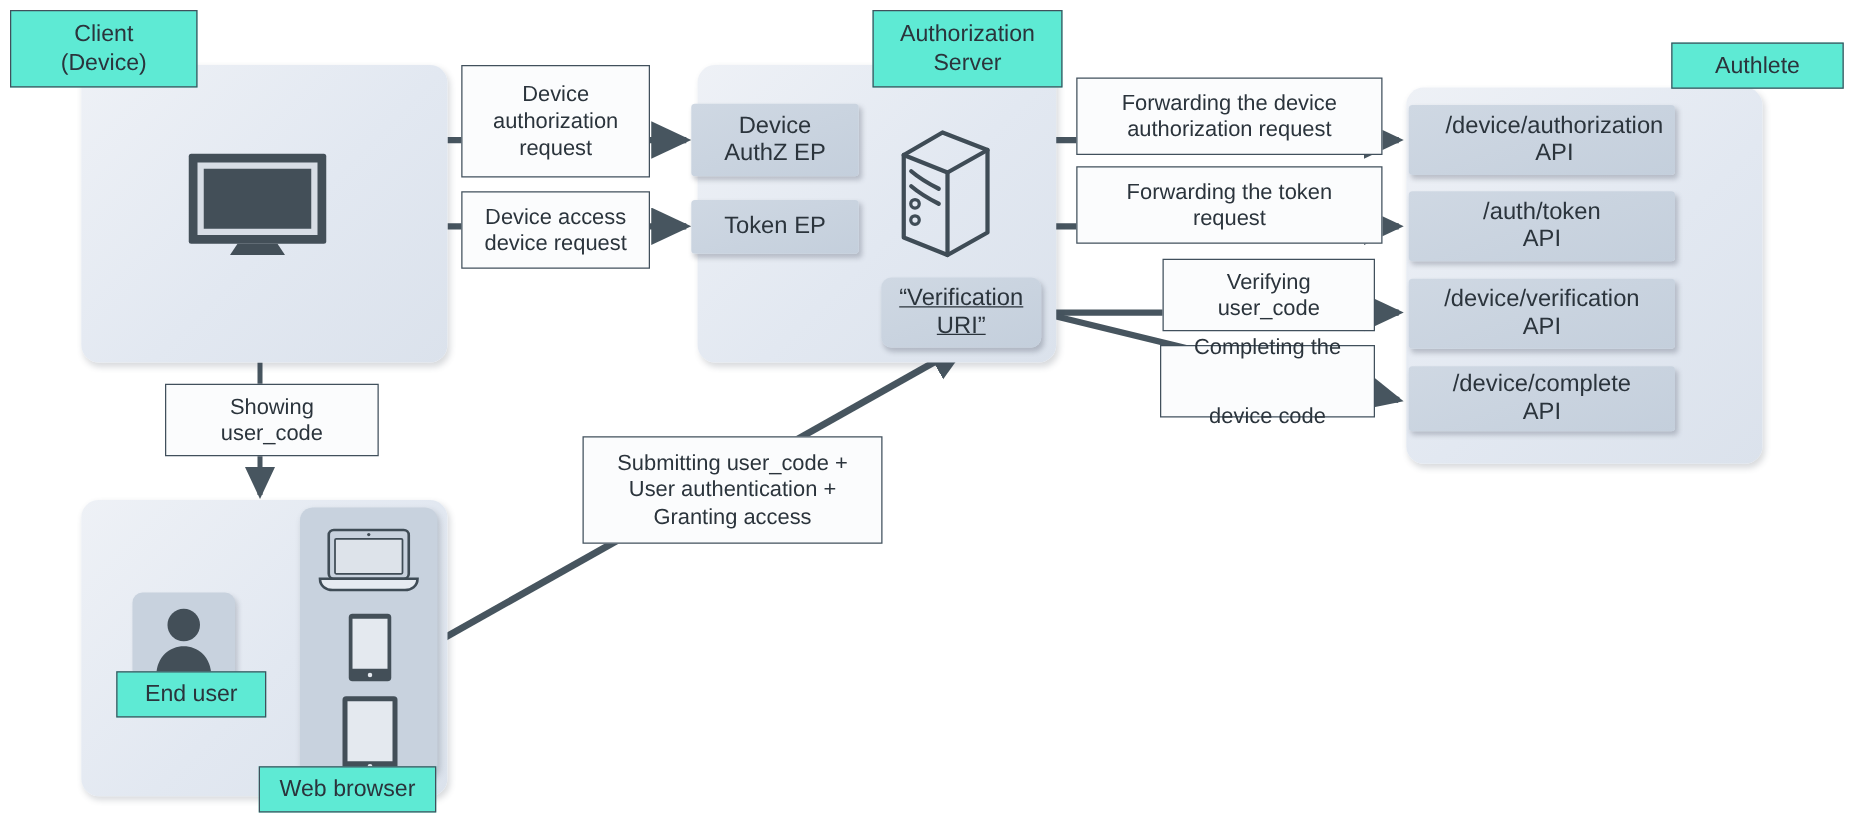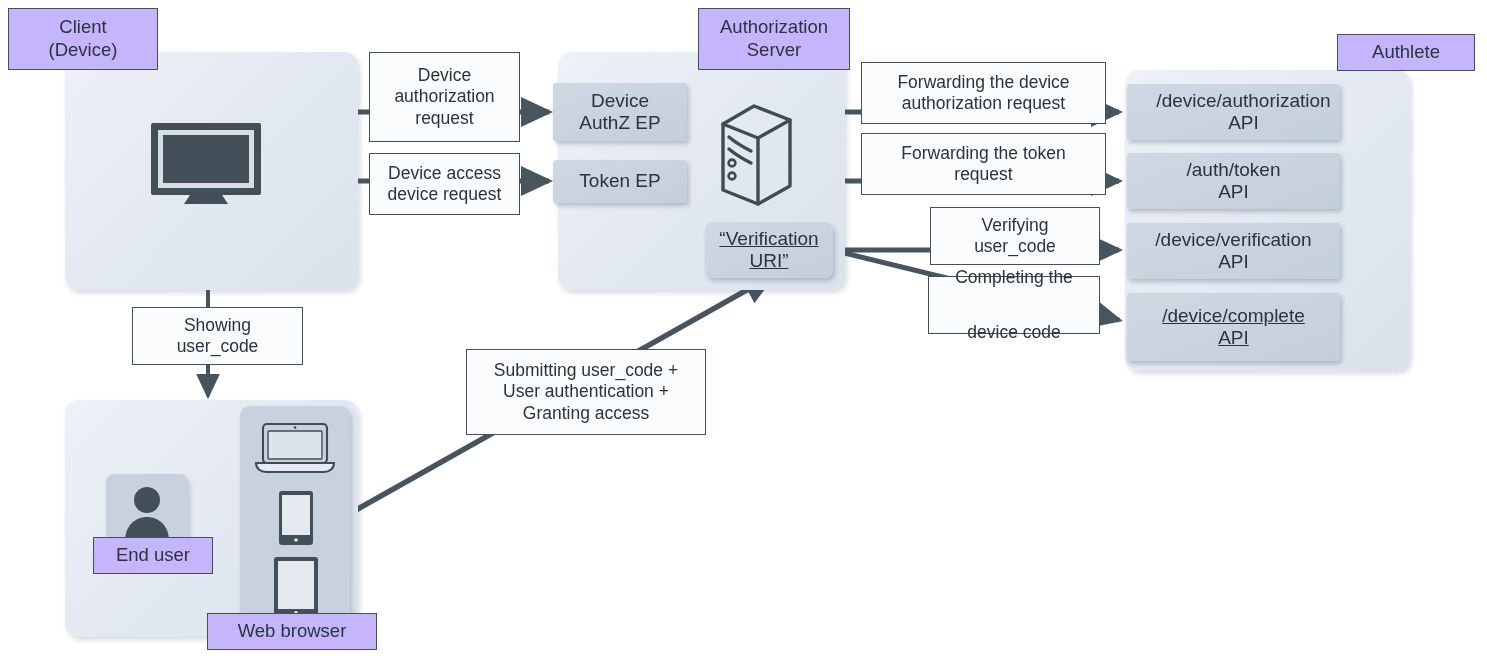--- a/index.html
+++ b/index.html
@@ -58,21 +58,21 @@
     line-height:1.22;
     font-size:17.5px;
     color:#2b343c;
     box-sizing:border-box;
     padding:2px 5px;
     z-index:5;
   }
   
   .tag{
     position:absolute;
-    background:#c4b5fd;
+    background:#5eead4;
     border:1.6px solid #41505c;
     display:flex;
     align-items:center;
     justify-content:center;
     text-align:center;
     line-height:1.22;
     font-size:18.5px;
     color:#2b343c;
     box-sizing:border-box;
     padding:2px 6px;
@@ -191,21 +191,21 @@
   <div class="chip nosel" style="left:1127px; top:153px; width:213px; height:56px; flex-direction:column;">
     <span>/auth/token</span>
     <span>API</span>
   </div>
 
   <div class="chip nosel" style="left:1127px; top:223px; width:213px; height:56px; flex-direction:column;">
     <span>/device/verification</span>
     <span>API</span>
   </div>
 
-  <div class="chip nosel" style="left:1127px; top:293px; width:213px; height:68px; flex-direction:column;text-decoration:underline;">
+  <div class="chip nosel" style="left:1127px; top:293px; width:213px; height:52px; flex-direction:column;">
     <span>/device/complete</span>
     <span>API</span>
   </div>
 
   <div class="actor" style="left:65px; top:400px; width:293px; height:237px;"></div>
 
   <div class="avatarpanel" style="left:106px; top:474px; width:82px; height:70px;"></div>
 
   <div class="icon-wrap" style="left:118px; top:483px; width:58px; height:58px;">
     <svg width="58" height="58" viewBox="0 0 58 58">
@@ -238,21 +238,21 @@
       <rect x="1" y="1" width="44" height="60" rx="3" fill="#434f58"></rect>
       <rect x="5" y="5" width="36" height="48" fill="#e4e9ef"></rect>
       <circle cx="23" cy="57" r="1.9" fill="#e4e9ef"></circle>
     </svg>
   </div>
 
   <div class="tag nosel" style="left:93px; top:537px; width:120px; height:37px;">
     <span>End user</span>
   </div>
 
-  <div class="tag nosel" style="left:207px; top:613px; width:170px; height:37px;">
+  <div class="tag nosel" style="left:207px; top:613px; width:142px; height:37px;">
     <span>Web browser</span>
   </div>
 
   <div class="callout nosel" style="left:369px; top:52px; width:151px; height:90px; flex-direction:column;">
     <span>Device</span>
     <span>authorization</span>
     <span>request</span>
   </div>
 
   <div class="callout nosel" style="left:369px; top:153px; width:151px; height:62px; flex-direction:column;">

